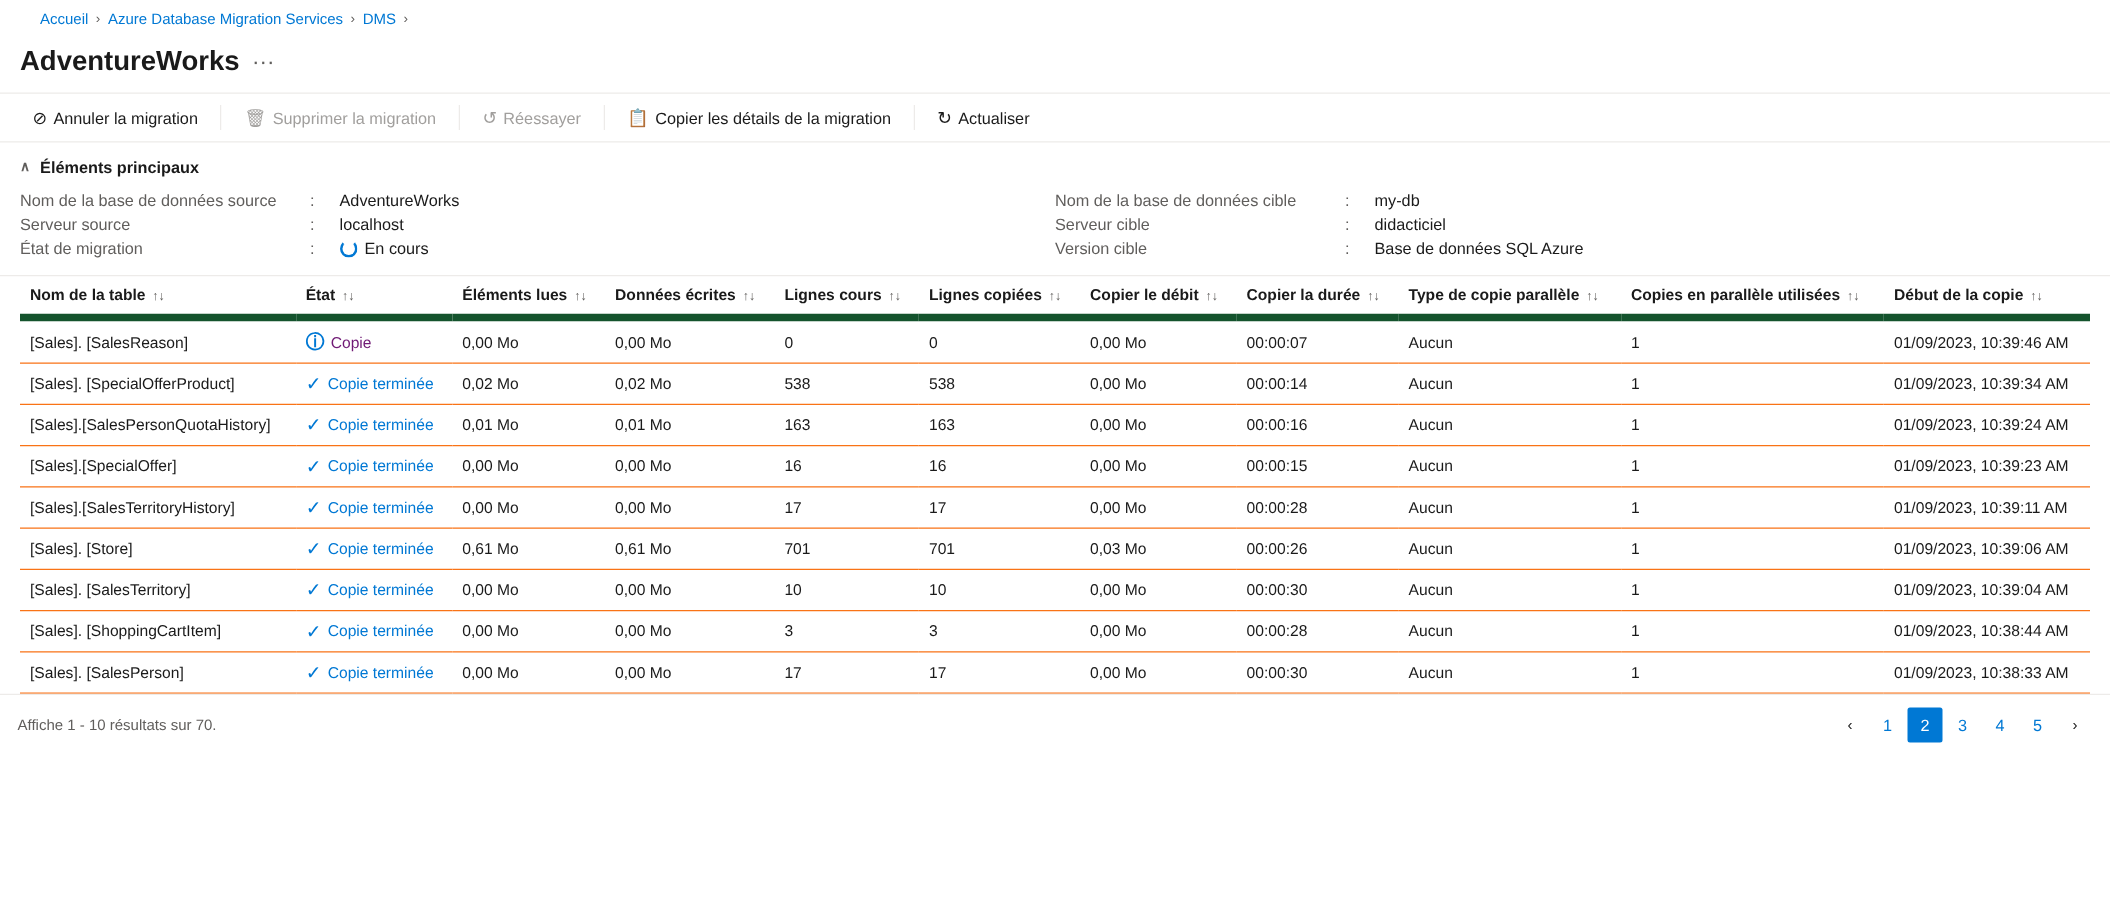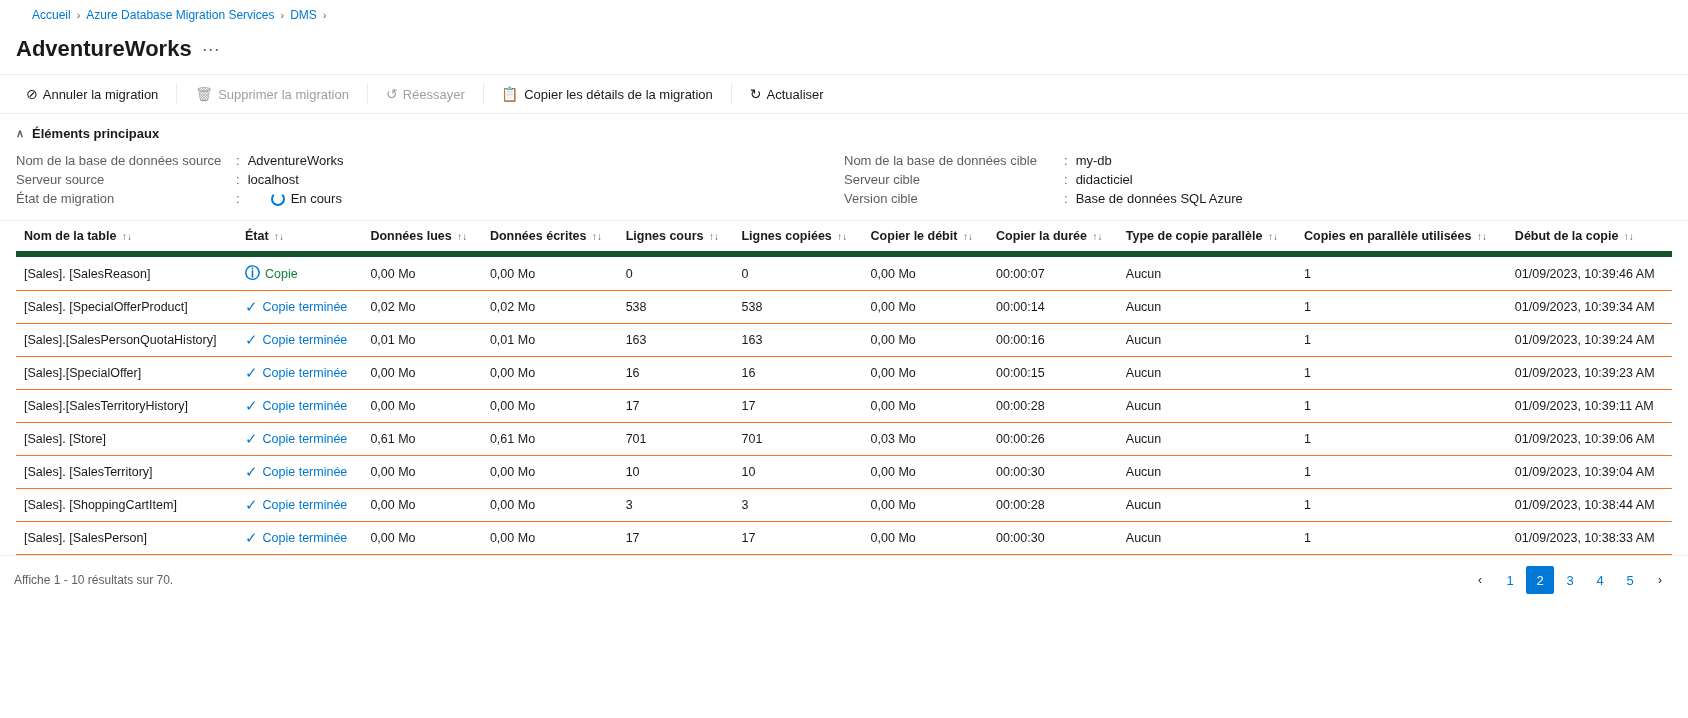--- a/index.html
+++ b/index.html
@@ -18,37 +18,37 @@
     .toolbar-btn { display: flex; align-items: center; gap: 5px; padding: 5px 10px; background: none; border: none; color: #1a1a1a; font-size: 13px; cursor: pointer; border-radius: 2px; }
     .toolbar-btn.disabled { color: #a19f9d; cursor: not-allowed; }
     .toolbar-sep { width: 1px; height: 20px; background: #edebe9; margin: 0 4px; }
     .toolbar-icon { font-size: 14px; }
 
     .section { padding: 12px 16px; border-bottom: 1px solid #edebe9; }
     .section-header { display: flex; align-items: center; gap: 8px; margin-bottom: 10px; font-weight: 600; font-size: 13px; cursor: pointer; }
     .section-chevron { font-size: 11px; color: #605e5c; }
 
     .info-grid { display: grid; grid-template-columns: 1fr 1fr; gap: 4px 0; }
-    .info-row { display: flex; align-items: center; gap: 0; padding: 2px 0; }
+    .info-row { display: flex; align-items: center; gap: 12px; padding: 2px 0; }
     .info-label { color: #605e5c; min-width: 220px; font-size: 13px; }
     .info-colon { color: #605e5c; margin-right: 8px; }
     .info-value { color: #1a1a1a; font-size: 13px; }
-    .info-value.in-progress { display: flex; align-items: center; gap: 6px; margin-left: 23px; }
+    .info-value.in-progress { display: flex; align-items: center; gap: 6px; }
     .spinner { width: 14px; height: 14px; border: 2px solid #0078d4; border-top-color: transparent; border-radius: 50%; display: inline-block; animation: spin 0.8s linear infinite; }
     @keyframes spin { to { transform: rotate(360deg); } }
 
     .table-container { padding: 0 16px; }
     table { width: 100%; border-collapse: collapse; font-size: 12.5px; }
     thead tr { border-bottom: 6px solid #14532d; }
     thead th { padding: 8px 8px; text-align: left; font-weight: 600; color: #1a1a1a; white-space: nowrap; cursor: pointer; user-select: none; }
     .sort-icon { color: #605e5c; font-size: 10px; margin-left: 2px; }
     tbody tr { border-bottom: 1px solid #f97316; }
     tbody td { padding: 7px 8px; color: #1a1a1a; white-space: nowrap; }
     .status-cell { display: flex; align-items: center; gap: 5px; }
-    .status-copy { color: #15803d; font-weight: 400; text-align: center; }
+    .status-copy { color: #701a75; font-weight: 400; text-align: center; }
     .status-done { color: #0078d4; font-weight: 400; }
 
     .footer { display: flex; align-items: center; justify-content: space-between; padding: 10px 14px; border-top: 1px solid #edebe9; font-size: 12px; color: #605e5c; }
     .pagination { display: flex; align-items: center; gap: 2px; }
     .page-btn { width: 28px; height: 28px; display: flex; align-items: center; justify-content: center; border: none; background: none; cursor: pointer; border-radius: 2px; font-size: 13px; color: #0078d4; }
     .page-btn.active { background: #0078d4; color: #fff; border-radius: 2px; }
     .page-btn.nav { color: #1a1a1a; font-size: 12px; }
   </style>
 </head>
 <body>
@@ -146,21 +146,21 @@
       <tr>
         <th>
           <span>Nom de la table</span>
           <span class="sort-icon">↑↓</span>
         </th>
         <th>
           <span>État</span>
           <span class="sort-icon">↑↓</span>
         </th>
         <th>
-          <span>Données lues</span>
+          <span>Éléments lues</span>
           <span class="sort-icon">↑↓</span>
         </th>
         <th>
           <span>Données écrites</span>
           <span class="sort-icon">↑↓</span>
         </th>
         <th>
           <span>Lignes cours</span>
           <span class="sort-icon">↑↓</span>
         </th>

